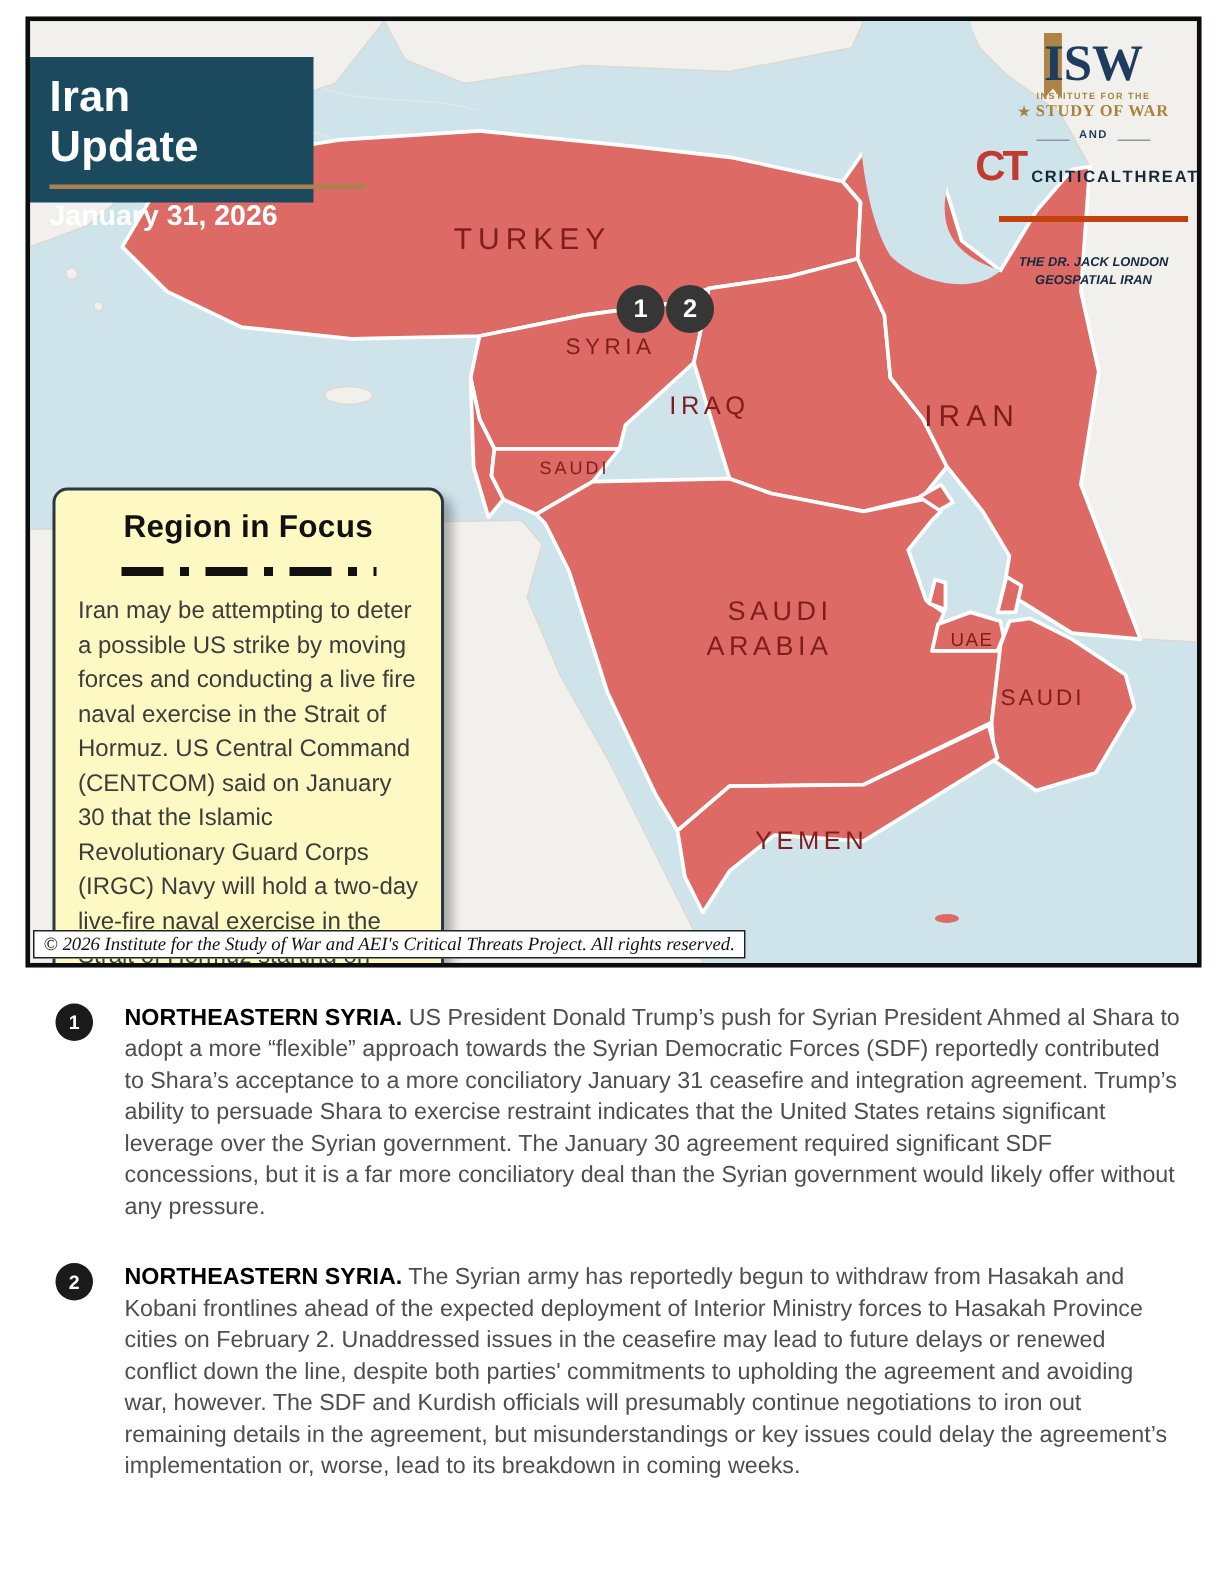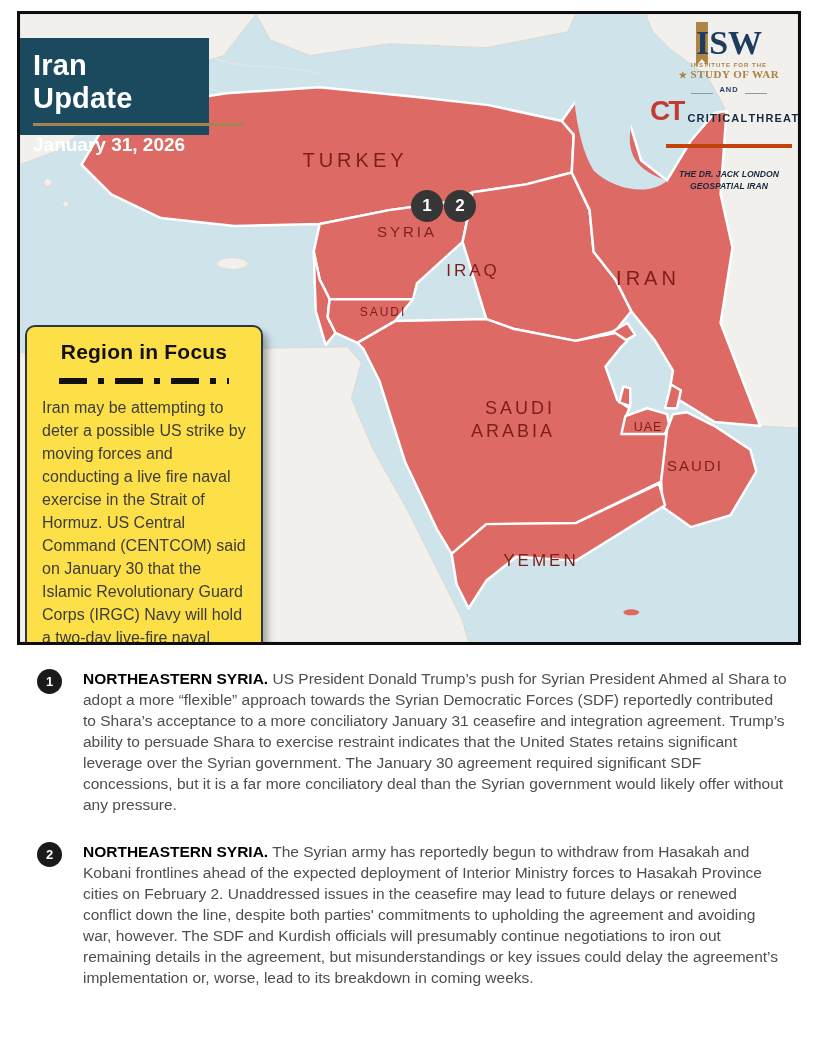--- a/index.html
+++ b/index.html
@@ -41,21 +41,21 @@
     font-size:7.5px;font-weight:700;color:#1d3c5e;letter-spacing:1px;}
   .and-row .rl{width:22px;height:1px;background:#8b97a3;}
   .ct-row{display:flex;align-items:flex-end;justify-content:center;gap:4px;}
   .ct-row .ct{font-size:28px;font-weight:800;color:#c23b31;letter-spacing:-2px;line-height:1;}
   .ct-names{display:flex;text-align:left;font-size:11px;font-weight:700;
     color:#15293d;letter-spacing:1.2px;line-height:1.2;}
   .fund{margin-top:19px;padding-top:21px;border-top:4px solid #c2410c;font-size:8.6px;font-weight:700;
     font-style:italic;color:#15293d;line-height:1.35;}
 
   
-  .focus-box{position:absolute;left:5px;top:311px;width:238px;box-sizing:border-box;background:#fde047;
+  .focus-box{position:absolute;left:15px;top:311px;width:261px;box-sizing:border-box;background:#fef9c3;
     border:2.5px solid #2b3842;border-radius:10px;box-shadow:5px 6px 7px rgba(0,0,0,0.3);
     padding:13px 0 13px 0;}
   .focus-title{text-align:center;font-size:21px;font-weight:800;color:#111;letter-spacing:0.2px;}
   .dashdot{display:flex;align-items:center;justify-content:center;gap:11px;margin:14px auto 12px auto;}
   .dashdot .dash{width:28px;height:6px;background:#111;}
   .dashdot .dot{width:6px;height:6px;background:#111;}
   .dashdot .tick{width:2px;height:6px;background:#111;}
   .focus-body{margin:12px 15px;font-size:16px;line-height:1.44;color:#3c3c3c;}
 
   
@@ -167,20 +167,21 @@
         <span class="dot"></span>
         <span class="dash"></span>
         <span class="dot"></span>
         <span class="dash"></span>
         <span class="dot"></span>
         <span class="tick"></span>
     </div>
     <div class="focus-body">Iran may be attempting to deter a possible US strike by moving forces and conducting a live fire naval exercise in the Strait of Hormuz. US Central Command (CENTCOM) said on January 30 that the Islamic Revolutionary Guard Corps (IRGC) Navy will hold a two-day live-fire naval exercise in the Strait of Hormuz starting on February 1.</div>
   </div>
 
+  <div class="copyright">© 2026 Institute for the Study of War and AEI's Critical Threats Project. All rights reserved.</div>
 </div>
 
 <div class="analysis">
   <div class="item">
     <div class="num">1</div>
     <div class="itext">
       <span class="hd">NORTHEASTERN SYRIA.</span>
       <span>US President Donald Trump’s push for Syrian President Ahmed al Shara to adopt a more “flexible” approach towards the Syrian Democratic Forces (SDF) reportedly contributed to Shara’s acceptance to a more conciliatory January 31 ceasefire and integration agreement. Trump’s ability to persuade Shara to exercise restraint indicates that the United States retains significant leverage over the Syrian government. The January 30 agreement required significant SDF concessions, but it is a far more conciliatory deal than the Syrian government would likely offer without any pressure.</span>
     </div>
   </div>

